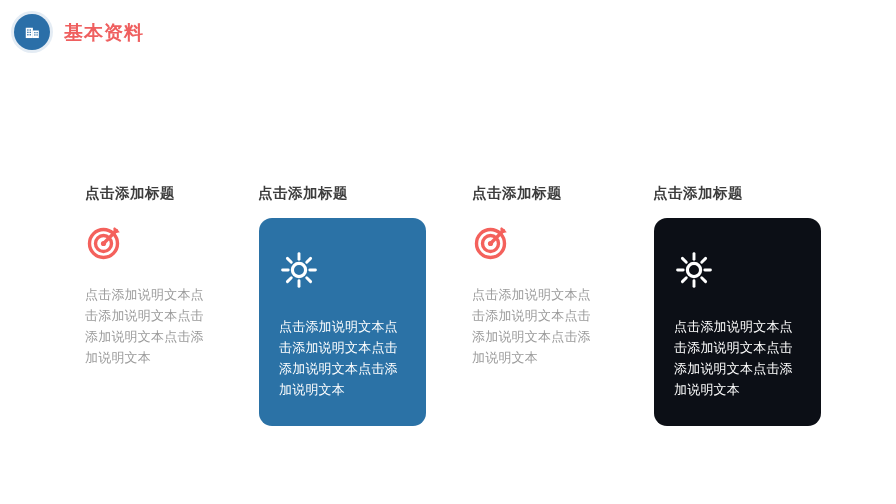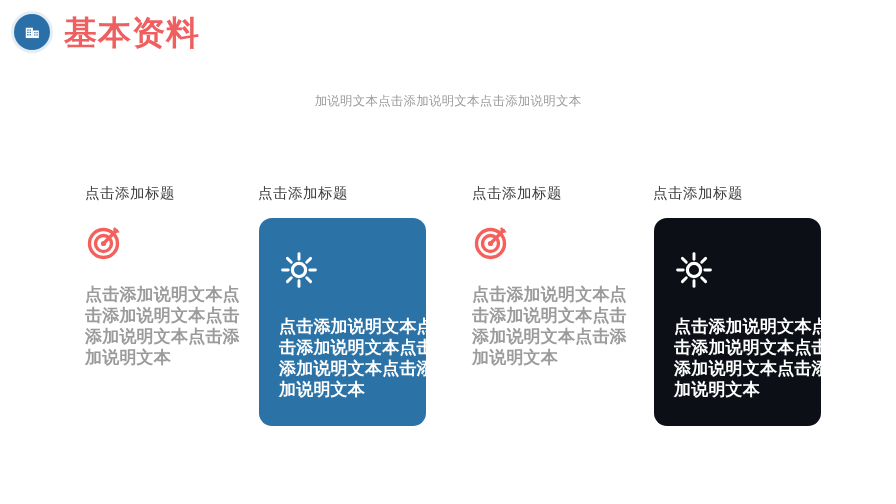--- a/index.html
+++ b/index.html
@@ -35,21 +35,21 @@
     align-items: center;
     justify-content: center;
     box-shadow: 0 0 0 3px rgba(43,111,168,0.13);
     flex: 0 0 auto;
   }
 
   .header-badge svg { display: block; }
 
   .header-title {
     color: #ef5f5f;
-    font-size: 33px;
+    font-size: 19px;
     font-weight: bold;
     letter-spacing: 1px;
     line-height: 1;
     white-space: nowrap;
   }
 
   
   .subtitle {
     position: absolute;
     left: 50%;
@@ -78,21 +78,21 @@
     width: 196px;
   }
 
   .col-0 { left: 72px; }
   .col-1 { left: 245px; }
   .col-2 { left: 459px; }
   .col-3 { left: 640px; }
 
   .col-title {
     font-size: 14.5px;
-    font-weight: normal;
+    font-weight: bold;
     color: #3c3c3c;
     letter-spacing: 0.5px;
     margin-left: 13px;
     line-height: 20px;
     white-space: nowrap;
   }
 
   .col-body {
     margin-top: 15px;
     position: relative;
@@ -120,24 +120,23 @@
     display: flex;
     align-items: center;
     margin-bottom: 18px;
   }
 
   .card .icon-wrap { margin-bottom: 22px; }
 
   .icon-wrap svg { display: block; }
 
   .desc {
-    font-size: 17px;
+    font-size: 13px;
     line-height: 21px;
     letter-spacing: 0.2px;
-    font-weight: bold;
   }
 
   .desc.gray  { color: #9b9b9b; }
   .desc.white { color: #ffffff; }
 
   .desc div { white-space: nowrap; }
 </style>
 </head>
 <body>
 
@@ -155,21 +154,20 @@
       <rect x="14.2" y="11.4" width="1.6" height="1.6" fill="#2b6fa8"></rect>
       <rect x="17.0" y="11.4" width="1.6" height="1.6" fill="#2b6fa8"></rect>
       <rect x="14.2" y="14.3" width="1.6" height="1.6" fill="#2b6fa8"></rect>
       <rect x="17.0" y="14.3" width="1.6" height="1.6" fill="#2b6fa8"></rect>
     </svg>
   </div>
   <div class="header-title">基本资料</div>
 </div>
 
 <div class="subtitle">
-  <div>加说明文本点击添加说明文本点击添加说明文本</div>
 </div>
 
 <div class="columns">
 
   <div class="column col-0">
     <div class="col-title">点击添加标题</div>
     <div class="col-body plain">
       <div class="icon-wrap">
         <svg width="40" height="40" viewBox="0 0 40 40" aria-hidden="true">
           <circle cx="18.5" cy="21.5" r="14" fill="none" stroke="#f4615c" stroke-width="3.4"></circle>

